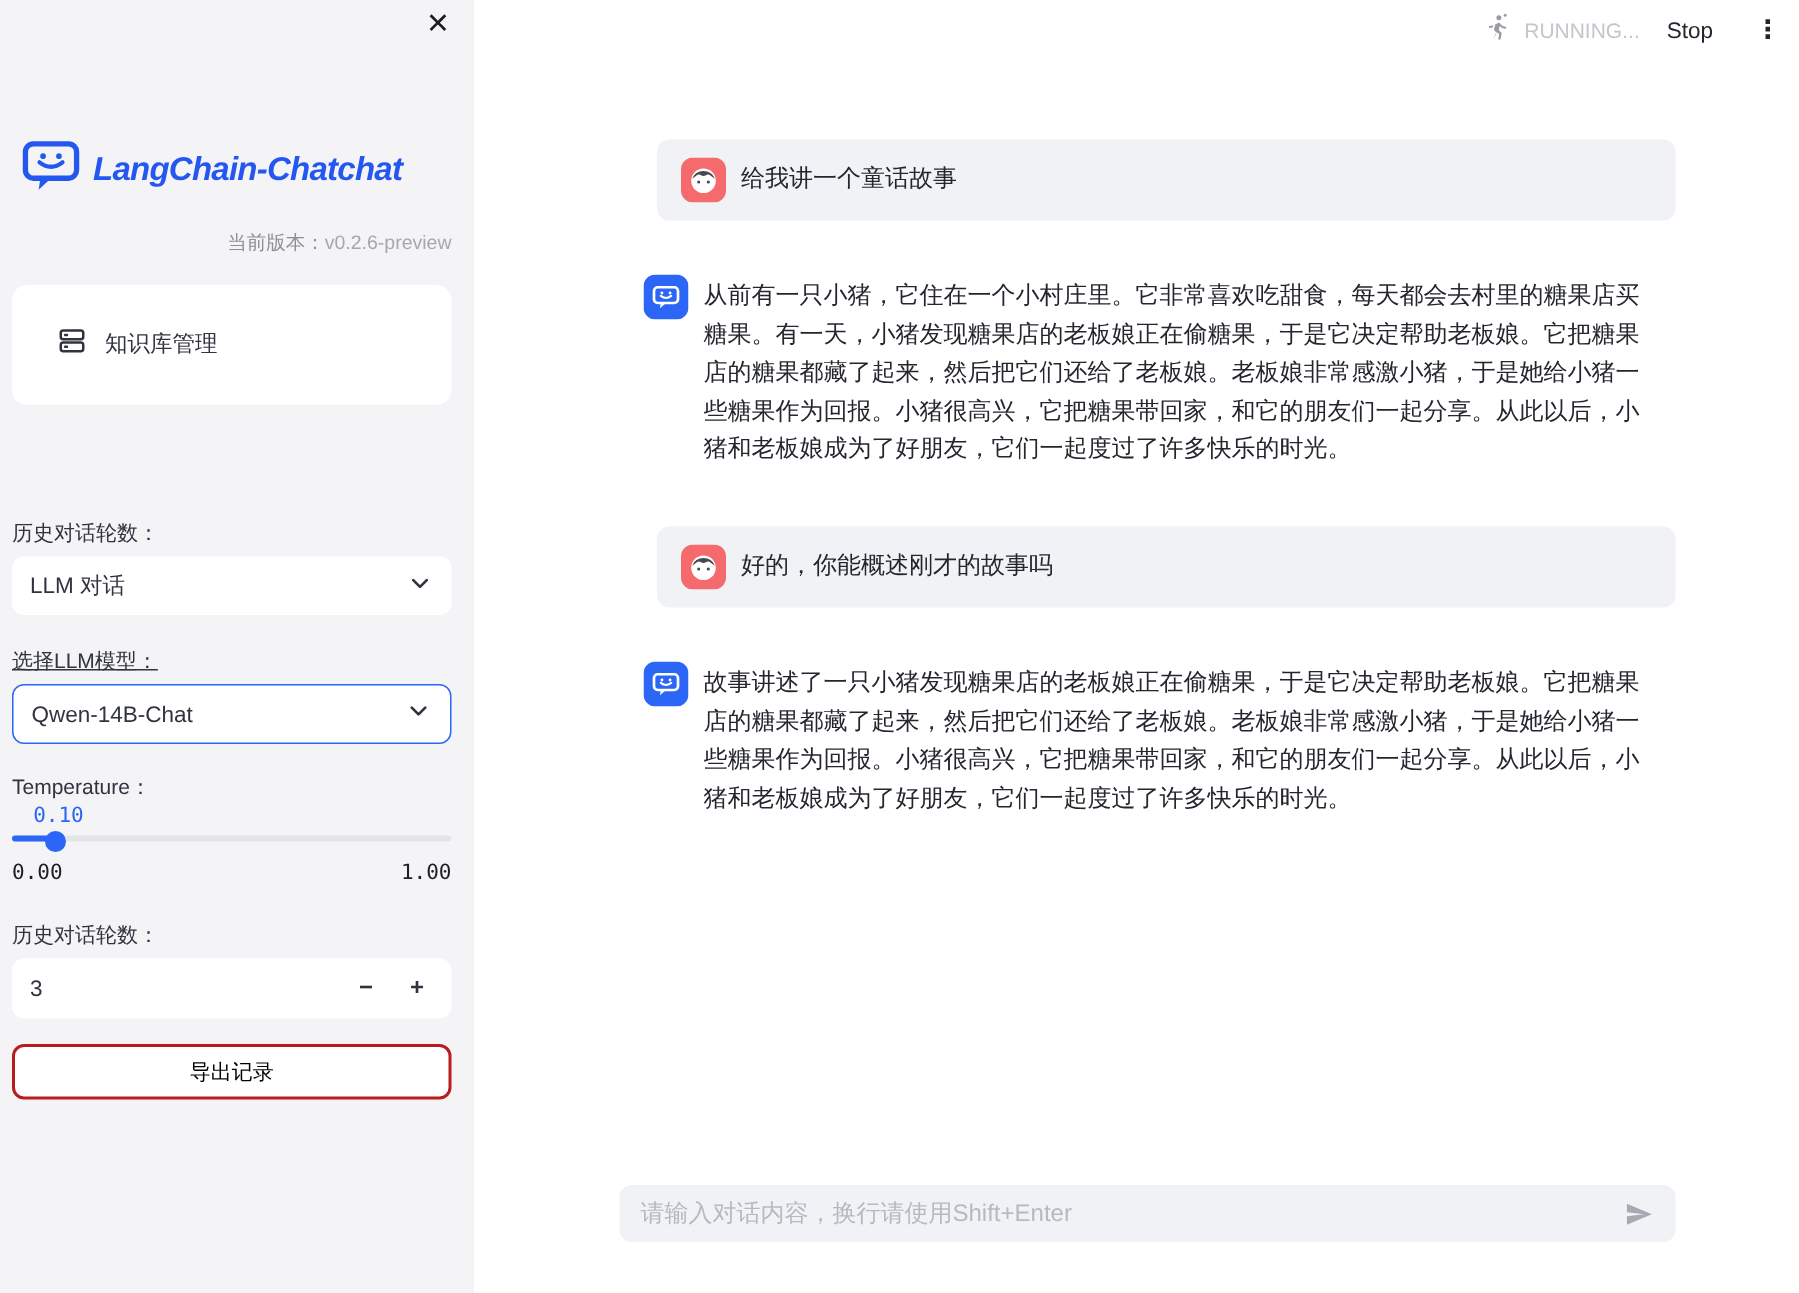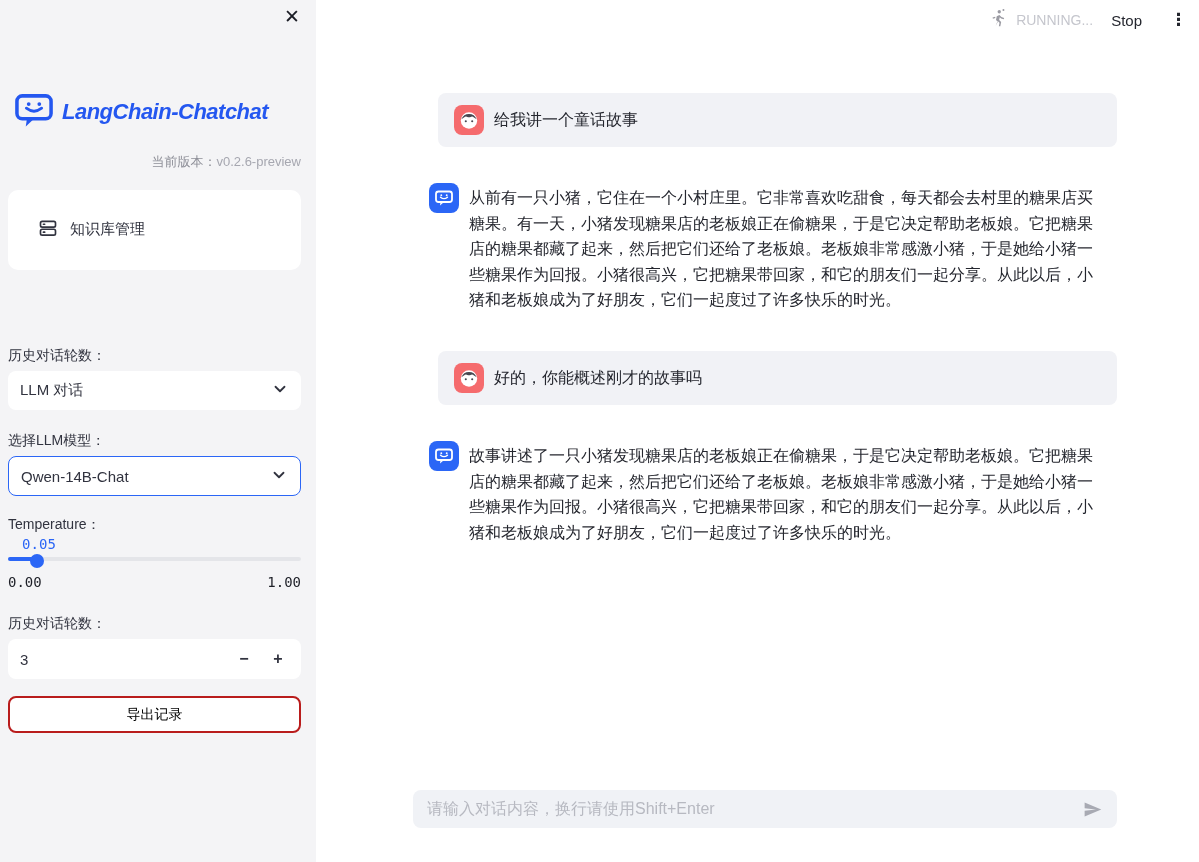--- a/index.html
+++ b/index.html
@@ -147,33 +147,33 @@
   <div class="side-label" style="top:347px;">历史对话轮数：</div>
   <div class="select-box" style="top:371px;">
     <span class="sel-value">LLM 对话</span>
     <span>
       <svg width="18" height="18" viewBox="0 0 24 24" fill="none" stroke="#31333f" stroke-width="2.4" stroke-linecap="round" stroke-linejoin="round">
           <polyline points="6 9 12 15 18 9"></polyline>
         </svg>
     </span>
   </div>
 
-  <div class="side-label" style="top:432px;">选择LLM模型：</div>
+  <div class="side-label" style="top:432px;text-decoration:underline;">选择LLM模型：</div>
   <div class="select-box select-focused" style="top:456px;">
     <span class="sel-value">Qwen-14B-Chat</span>
     <span>
       <svg width="18" height="18" viewBox="0 0 24 24" fill="none" stroke="#31333f" stroke-width="2.4" stroke-linecap="round" stroke-linejoin="round">
           <polyline points="6 9 12 15 18 9"></polyline>
         </svg>
     </span>
   </div>
 
   <div class="side-label" style="top:516px;">Temperature：</div>
   <div class="temp-block" style="--pct: 10%;">
-    <div class="slider-value mono">0.05</div>
+    <div class="slider-value mono">0.10</div>
     <div class="slider-track">
       <div class="slider-fill"></div>
     </div>
     <div class="slider-thumb"></div>
     <div class="slider-minmax mono">
       <span>0.00</span>
       <span>1.00</span>
     </div>
   </div>
 

